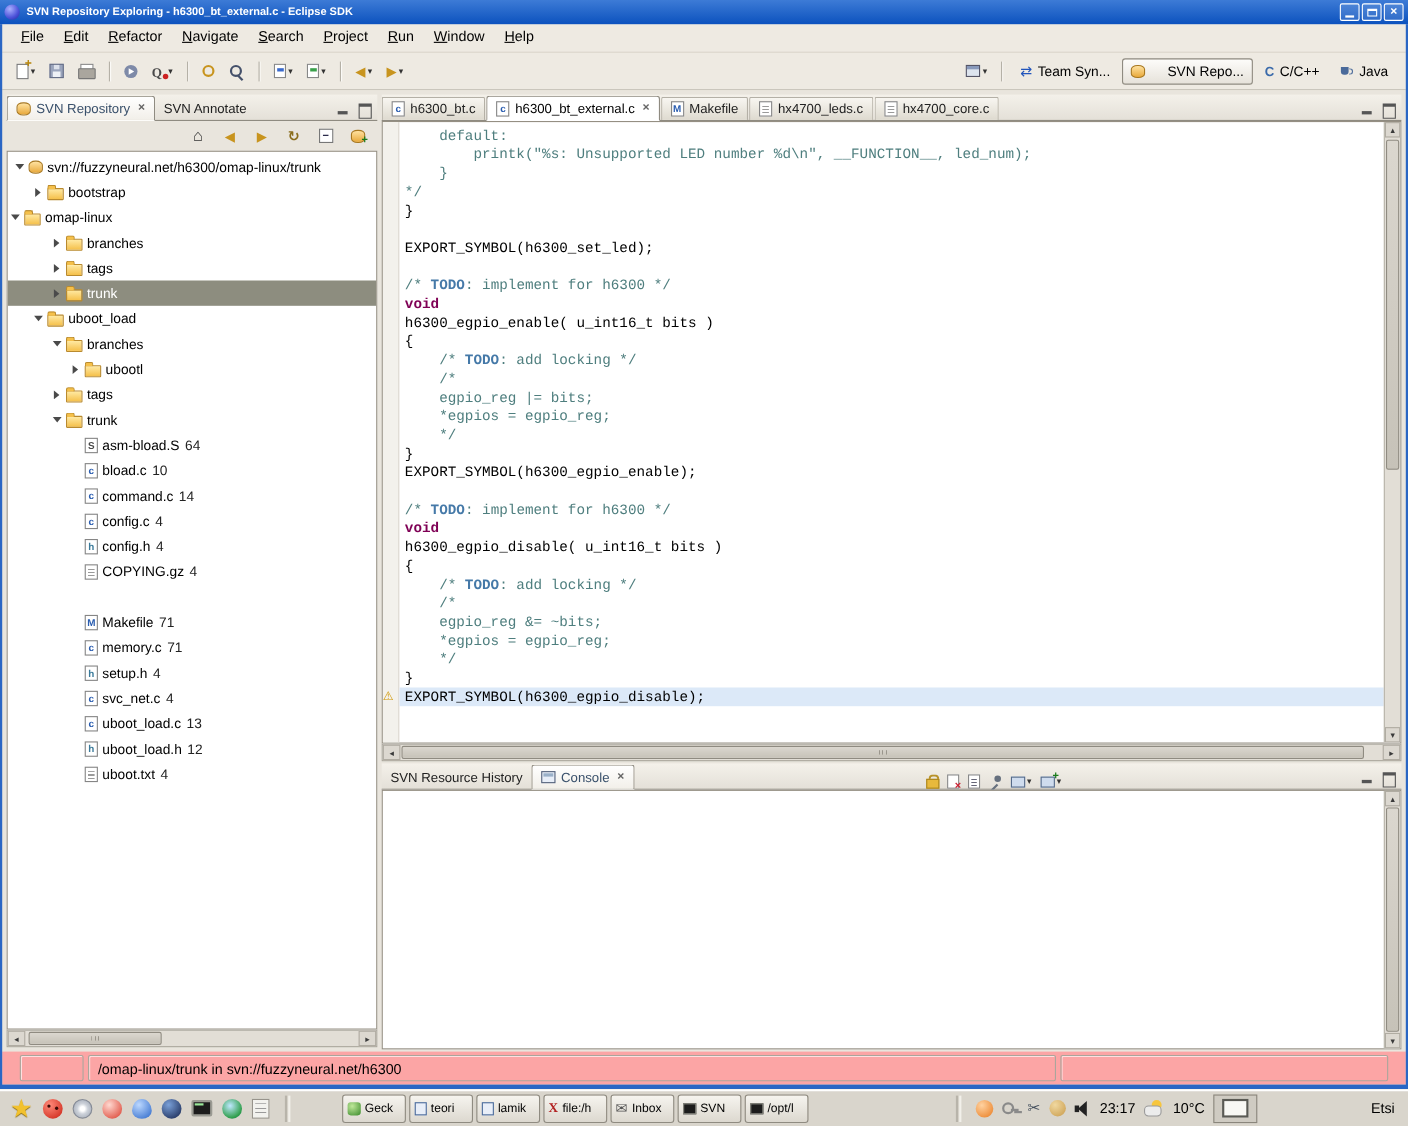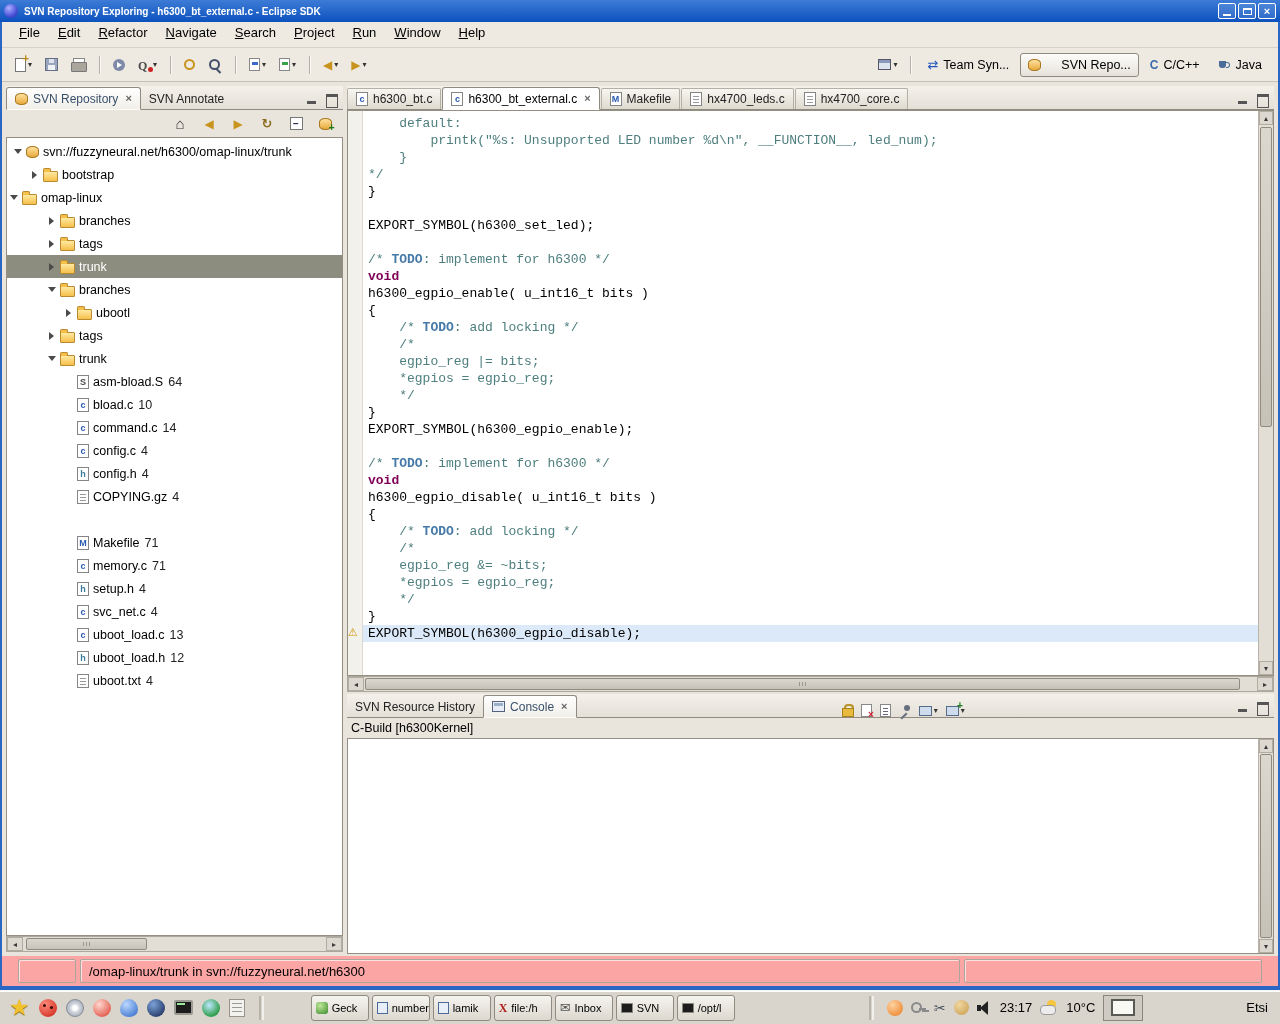--- a/index.html
+++ b/index.html
@@ -368,20 +368,25 @@
         <div class="trow" style="padding-left: 38px;">
           <span class="tw closed"></span>
           <span class="ic ic-folder ticon"></span>
           <span class="tlabel">tags</span>
         </div>
         <div class="trow sel" style="padding-left: 38px;">
           <span class="tw closed"></span>
           <span class="ic ic-folder ticon"></span>
           <span class="tlabel">trunk</span>
         </div>
+        <div class="trow" style="padding-left: 21px;">
+          <span class="tw open"></span>
+          <span class="ic ic-folder ticon"></span>
+          <span class="tlabel">uboot_load</span>
+        </div>
         <div class="trow" style="padding-left: 38px;">
           <span class="tw open"></span>
           <span class="ic ic-folder ticon"></span>
           <span class="tlabel">branches</span>
         </div>
         <div class="trow" style="padding-left: 55px;">
           <span class="tw closed"></span>
           <span class="ic ic-folder ticon"></span>
           <span class="tlabel">ubootl</span>
         </div>
@@ -605,21 +610,20 @@
           <span class="cbtn">
             <span class="ic ic-monitornew"></span>
             <span class="dd">▾</span>
           </span>
         </span>
       <span class="panelbtns">
         <span class="pico min"></span>
         <span class="pico max"></span>
       </span>
     </div>
-    <div class="chead">C-Build [h6300Kernel]</div>
     <div class="cbody">
       <div class="vscroll">
         <span class="sarr">▴</span>
         <div class="strack">
             <div class="sthumb vthumb" style="top:1px;bottom:1px;"></div>
           </div>
         <span class="sarr">▾</span>
       </div>
     </div>
   </div>
@@ -647,21 +651,21 @@
       <span class="ic tb-board"></span>
     </div>
   <div class="ridge"></div>
   <div class="winbtns">
       <span class="twin">
         <span class="ic wi-greenapp"></span>
         <span class="tlbl">Geck</span>
       </span>
       <span class="twin">
         <span class="ic wi-bluedoc"></span>
-        <span class="tlbl">number</span>
+        <span class="tlbl">teori</span>
       </span>
       <span class="twin">
         <span class="ic wi-bluedoc"></span>
         <span class="tlbl">lamik</span>
       </span>
       <span class="twin">
         <span class="ic wi-xapp"></span>
         <span class="tlbl">file:/h</span>
       </span>
       <span class="twin">

